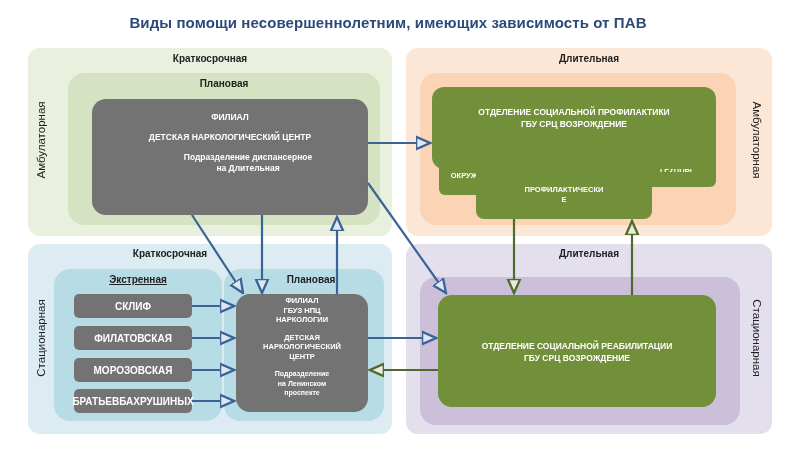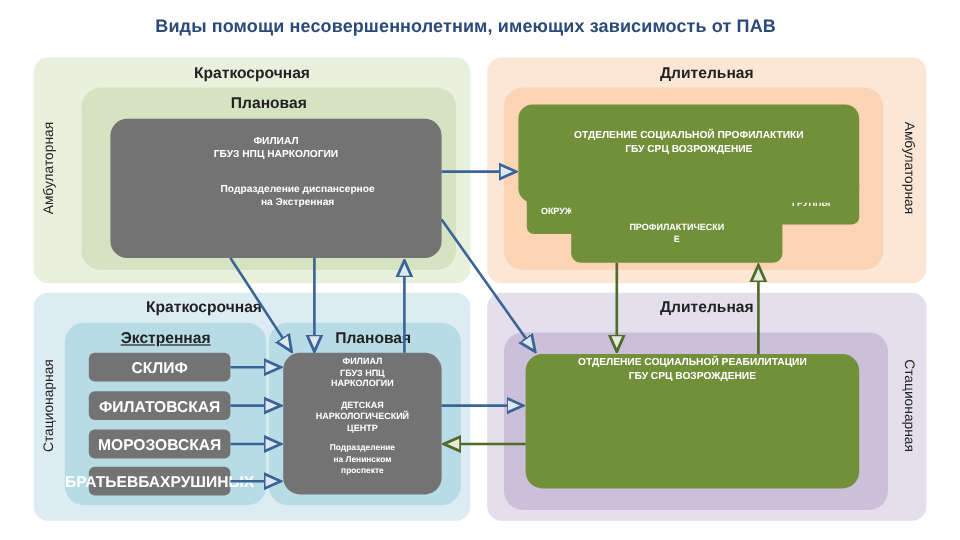--- a/index.html
+++ b/index.html
@@ -14,38 +14,38 @@
   .q-bl { left: 28px; top: 244px; width: 364px; height: 190px; background: #dcecf2; }
   .q-br { left: 406px; top: 244px; width: 366px; height: 190px; background: #e4dfec; }
 
   .inner { border-radius: 16px; }
   .i-tl { left: 68px; top: 73px; width: 312px; height: 152px; background: #d6e3c3; }
   .i-tr { left: 420px; top: 73px; width: 316px; height: 152px; background: #fbd3b5; }
   .i-bl1 { left: 54px; top: 269px; width: 168px; height: 152px; background: #b8dce6; }
   .i-bl2 { left: 224px; top: 269px; width: 160px; height: 152px; background: #b8dce6; }
   .i-br { left: 420px; top: 277px; width: 320px; height: 148px; background: #cbbfd9; }
 
-  .qlabel { font-size: 13px; color: #222; text-align: center; font-weight: bold; }
+  .qlabel { font-size: 10px; color: #222; text-align: center; font-weight: bold; }
   .vlabel { font-size: 11.5px; color: #222; white-space: nowrap; transform-origin: center center; }
 
   .blue-box { background: #737373; color: #ffffff; border-radius: 14px; font-weight: bold; text-align: center; }
   .green-box { background: #728f3a; color: #ffffff; border-radius: 14px; font-weight: bold; text-align: center; }
 
   .main-blue { left: 92px; top: 99px; width: 276px; height: 116px; font-size: 8.5px; line-height: 11px; padding-top: 13px; }
   .main-blue .sp { height: 9px; }
   .main-blue .sub { font-size: 8.5px; margin-left: 36px; }
 
   .lenin { left: 236px; top: 294px; width: 132px; height: 118px; font-size: 7.5px; line-height: 9.5px; padding-top: 2px; }
   .lenin .sp { height: 8px; }
   .lenin .sub { font-size: 7px; }
 
-  .small { left: 74px; width: 118px; height: 24px; font-size: 13px; border-radius: 5px; display: flex; align-items: center; justify-content: center; line-height: 9px; }
+  .small { left: 74px; width: 118px; height: 24px; font-size: 10px; border-radius: 5px; display: flex; align-items: center; justify-content: center; line-height: 9px; }
 
   .green-top { left: 432px; top: 87px; width: 284px; height: 82px; font-size: 8.5px; line-height: 12px; padding-top: 19px; border-radius: 12px; }
-  .green-rehab { left: 438px; top: 295px; width: 278px; height: 112px; font-size: 8.5px; line-height: 12px; }
+  .green-rehab { left: 438px; top: 295px; width: 278px; height: 112px; font-size: 8.5px; line-height: 12px; padding-top: 45px; }
 
   .gsub { background: #728f3a; color: #fff; font-weight: bold; font-size: 7.5px; text-align: center; }
   .g-okr { left: 439px; top: 160px; width: 80px; height: 35px; border-radius: 0 0 6px 6px; padding-top: 11px; padding-right: 12px; }
   .g-prof { left: 476px; top: 165px; width: 176px; height: 54px; border-radius: 8px; padding-top: 20px; line-height: 10px; }
   .g-gr { left: 596px; top: 147px; width: 120px; height: 40px; border-radius: 0 6px 6px 6px; padding-top: 18px; padding-left: 40px; text-align: center; }
 
   svg#arrows { position: absolute; left: 0; top: 0; width: 800px; height: 450px; pointer-events: none; }
 </style>
 </head>
 <body>
@@ -71,25 +71,25 @@
 <div class="abs qlabel" style="left:54px;top:274px;width:168px;text-decoration:underline;">Экстренная</div>
 <div class="abs qlabel" style="left:256px;top:274px;width:110px;">Плановая</div>
 
 <div class="abs vlabel" style="left:-4px;top:134px;width:90px;text-align:center;transform:rotate(-90deg);">Амбулаторная</div>
 <div class="abs vlabel" style="left:-4px;top:332px;width:90px;text-align:center;transform:rotate(-90deg);">Стационарная</div>
 <div class="abs vlabel" style="left:712px;top:134px;width:90px;text-align:center;transform:rotate(90deg);">Амбулаторная</div>
 <div class="abs vlabel" style="left:712px;top:332px;width:90px;text-align:center;transform:rotate(90deg);">Стационарная</div>
 
 <div class="abs blue-box main-blue">
   <div>ФИЛИАЛ</div>
-  <div>ГБУЗ НПЦ НАРКОЛОГИИ</div>
   <div class="sp"></div>
+  <div>ДЕТСКАЯ НАРКОЛОГИЧЕСКИЙ ЦЕНТР</div>
   <div class="sp"></div>
   <div class="sub">Подразделение диспансерное</div>
-  <div class="sub">на Экстренная</div>
+  <div class="sub">на Длительная</div>
 </div>
 
 <div class="abs blue-box lenin">
   <div>ФИЛИАЛ</div>
   <div>ГБУЗ НПЦ</div>
   <div>НАРКОЛОГИИ</div>
   <div class="sp"></div>
   <div>ДЕТСКАЯ</div>
   <div>НАРКОЛОГИЧЕСКИЙ</div>
   <div>ЦЕНТР</div>

